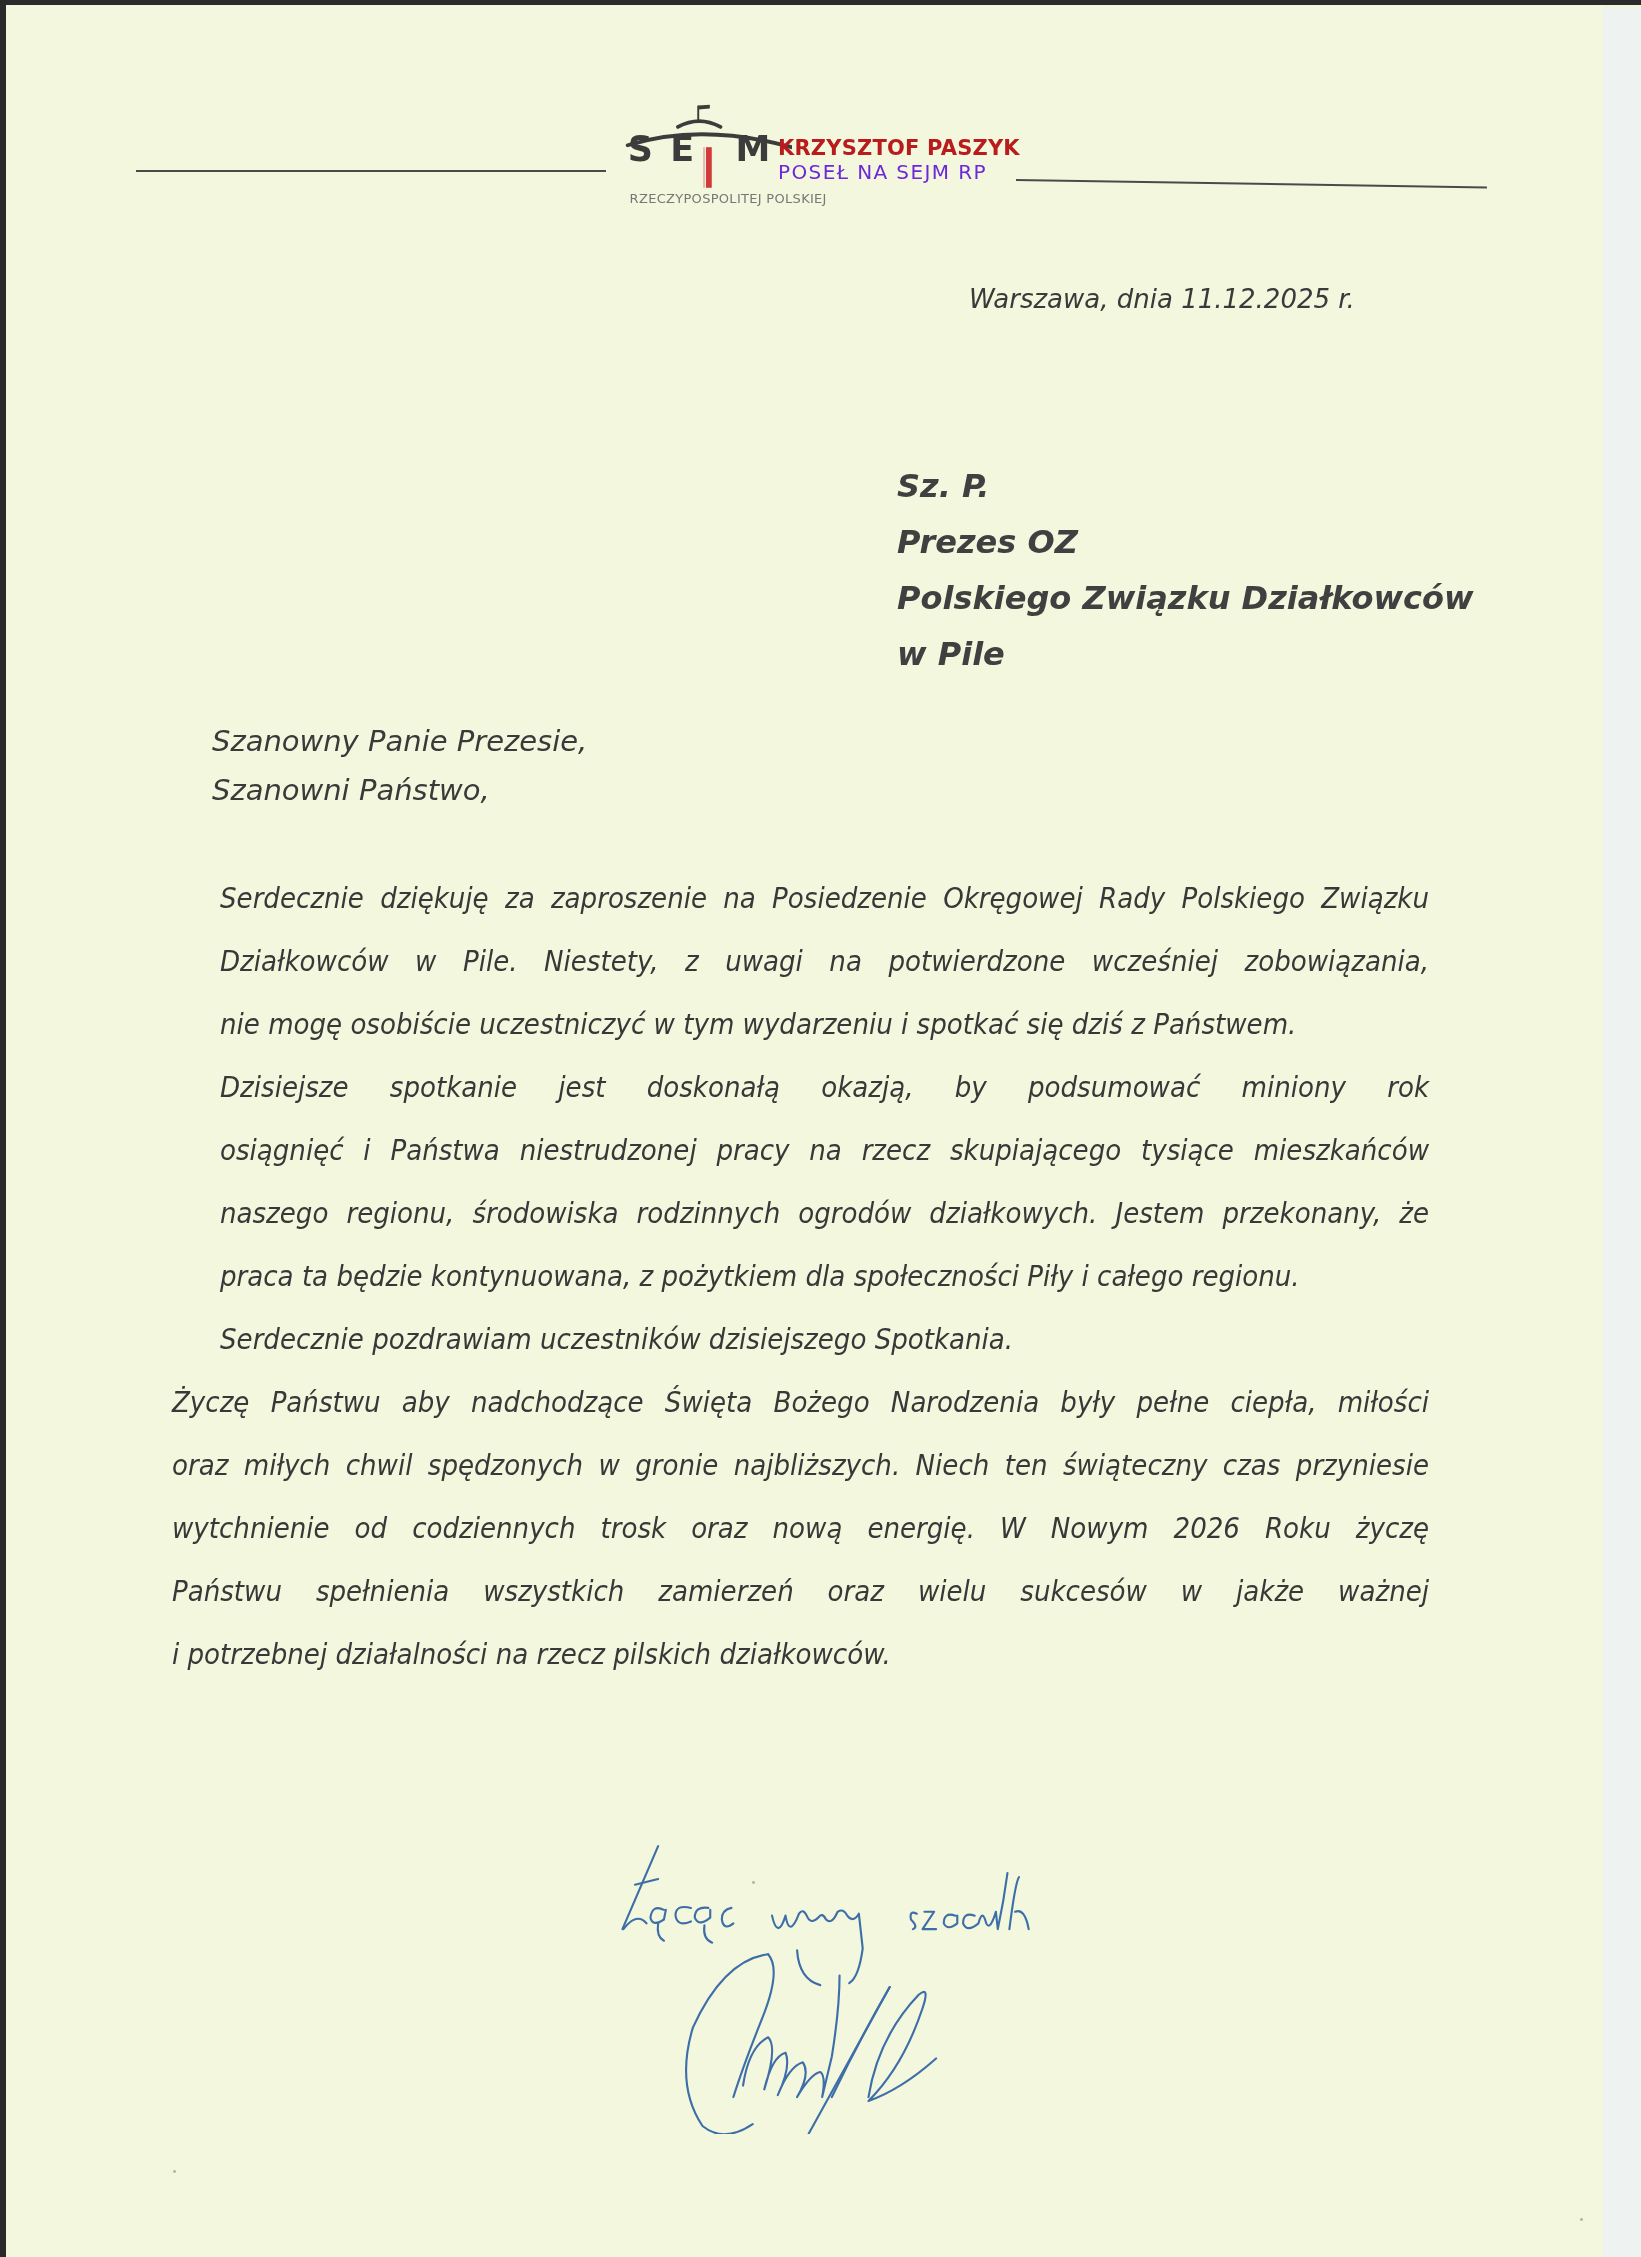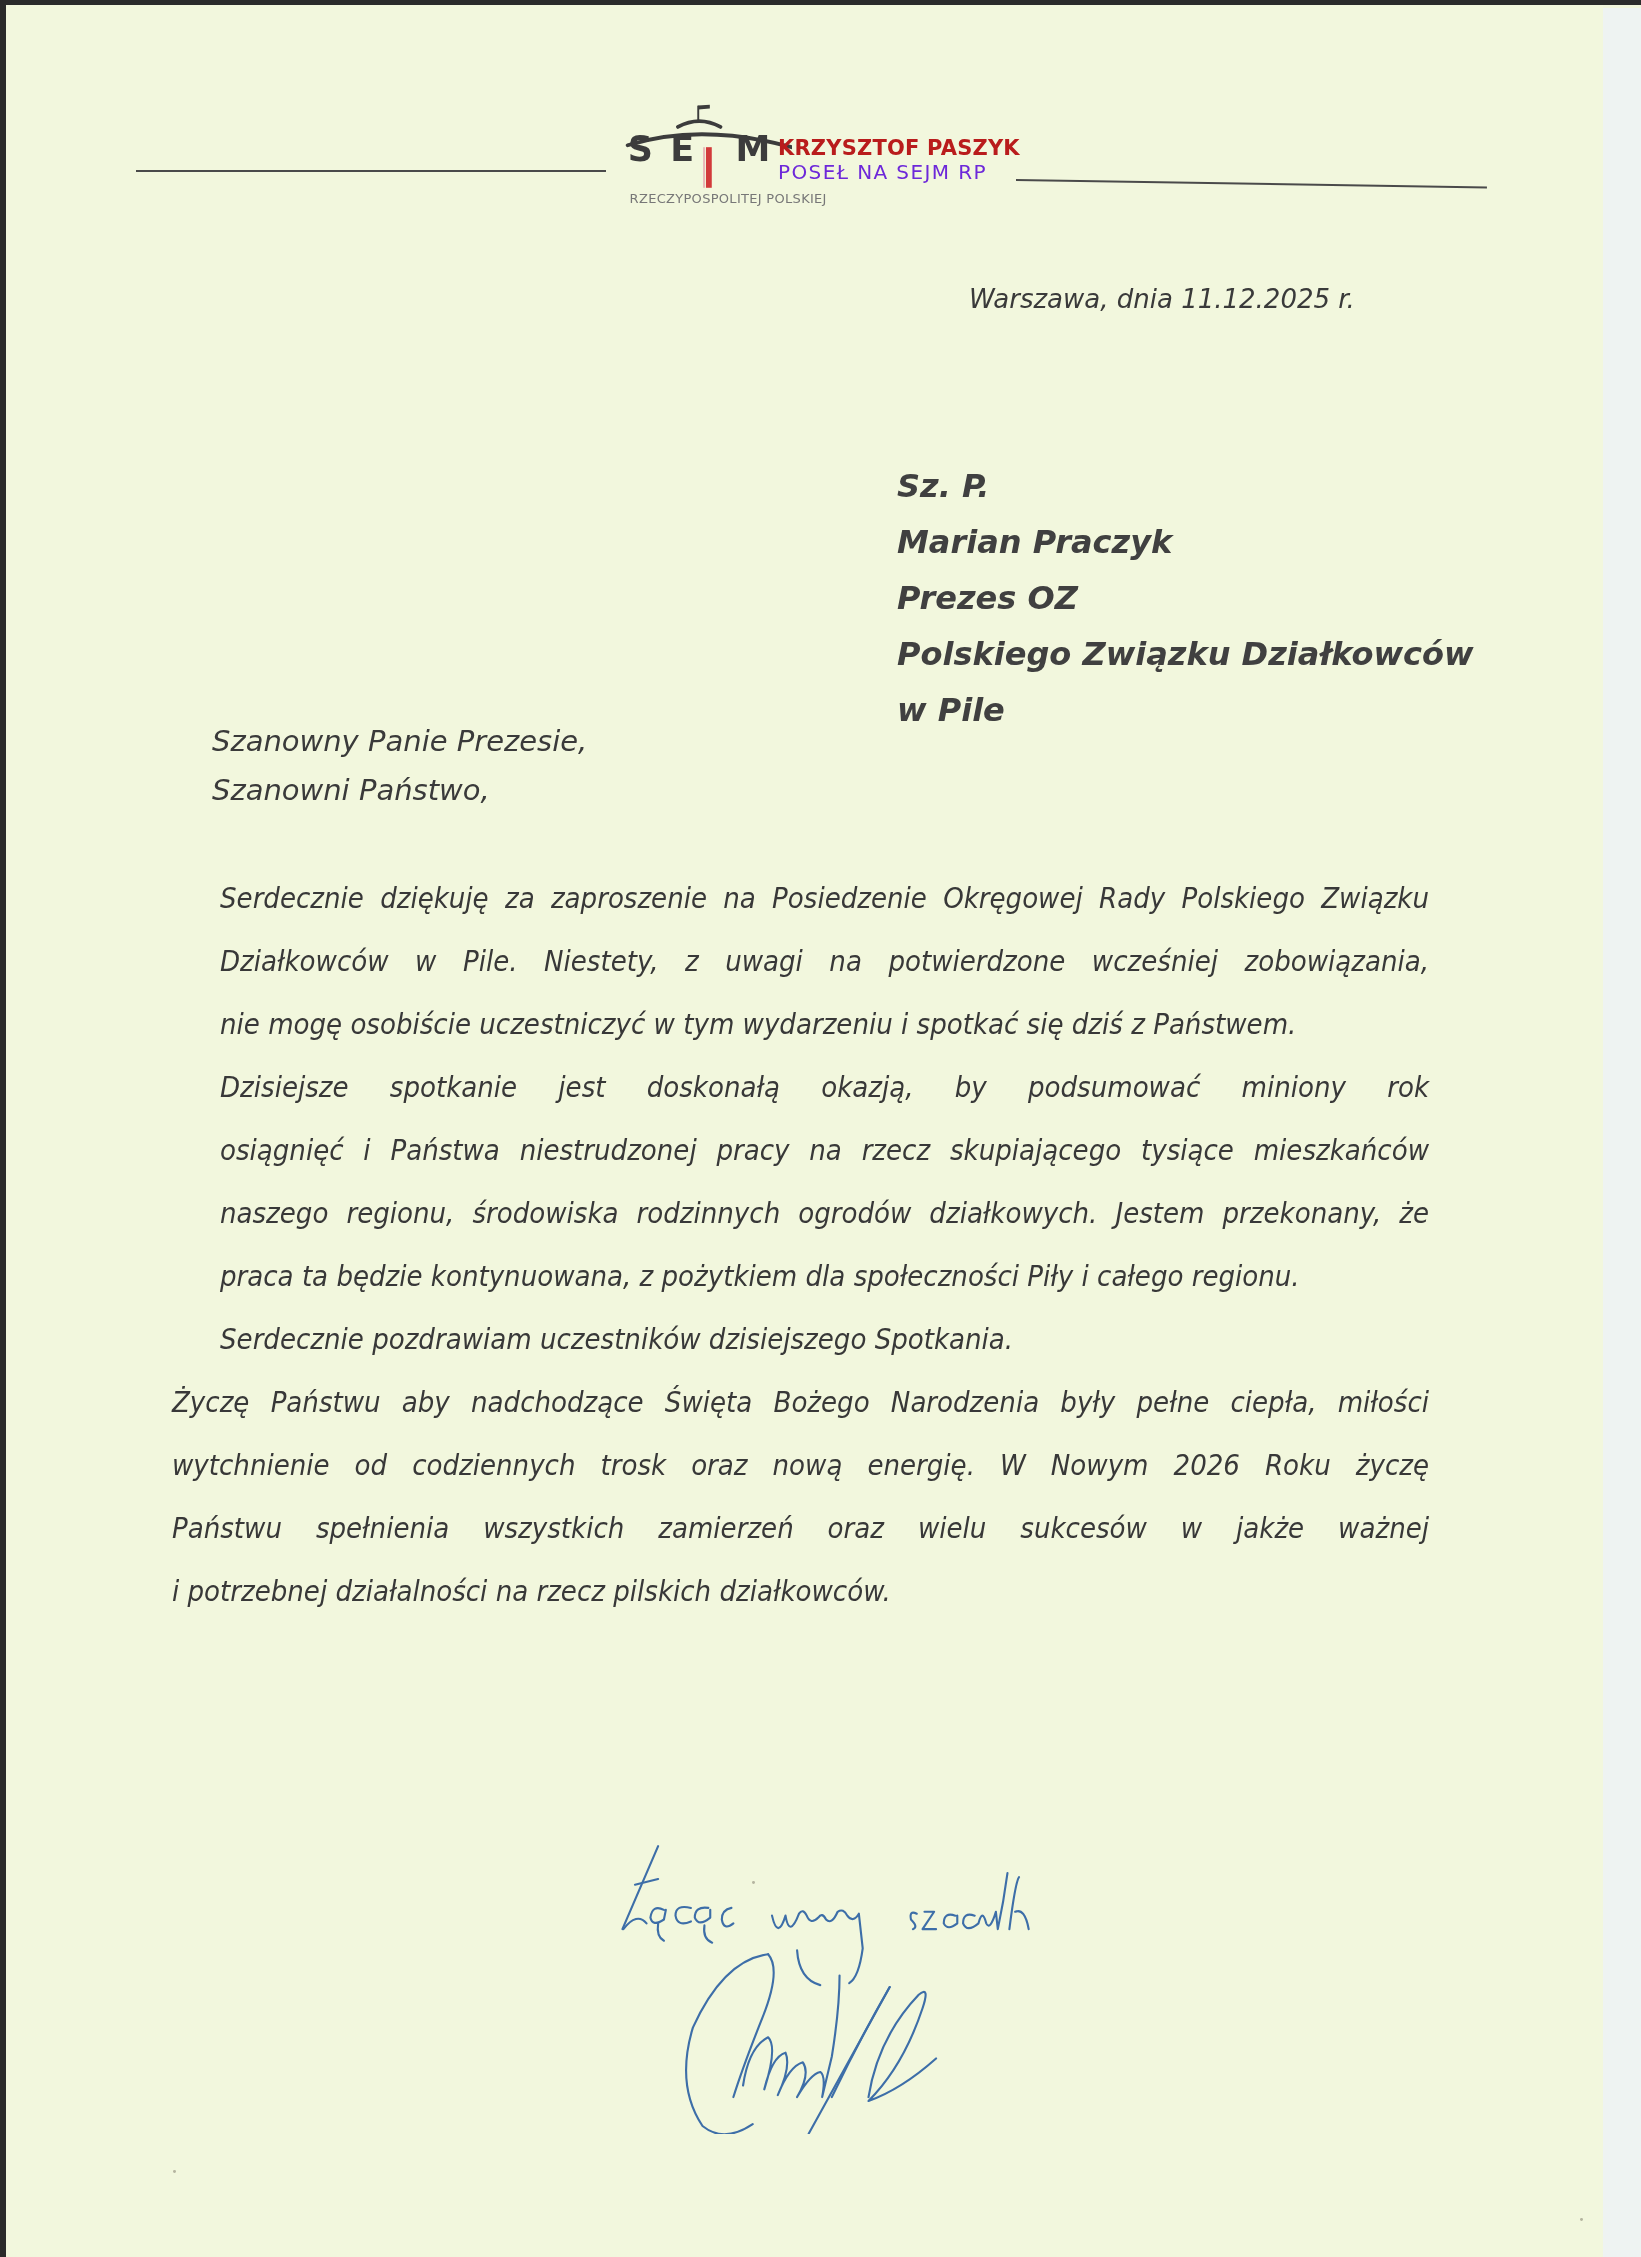--- a/index.html
+++ b/index.html
@@ -115,21 +115,20 @@
   <div class="logo-caption">RZECZYPOSPOLITEJ POLSKIEJ</div>
 </div>
 
 <div class="mp-name">KRZYSZTOF PASZYK</div>
 <div class="mp-role">POSEŁ NA SEJM RP</div>
 
 <div class="date">Warszawa, dnia 11.12.2025 r.</div>
 
 <div class="recipient">
   <div>Sz. P.</div>
-  <div>Marian Praczyk</div>
   <div>Prezes OZ</div>
   <div>Polskiego Związku Działkowców</div>
   <div>w Pile</div>
 </div>
 
 <div class="salutation">
   <div>Szanowny Panie Prezesie,</div>
   <div>Szanowni Państwo,</div>
 </div>
 
@@ -143,20 +142,21 @@
     <span class="ln j">Dzisiejsze spotkanie jest doskonałą okazją, by podsumować miniony rok</span>
     <span class="ln j">osiągnięć i Państwa niestrudzonej pracy na rzecz skupiającego tysiące mieszkańców</span>
     <span class="ln j">naszego regionu, środowiska rodzinnych ogrodów działkowych. Jestem przekonany, że</span>
     <span class="ln">praca ta będzie kontynuowana, z pożytkiem dla społeczności Piły i całego regionu.</span>
   </div>
   <div class="para indent">
     <span class="ln">Serdecznie pozdrawiam uczestników dzisiejszego Spotkania.</span>
   </div>
   <div class="para">
     <span class="ln j">Życzę Państwu aby nadchodzące Święta Bożego Narodzenia były pełne ciepła, miłości</span>
+    <span class="ln j">oraz miłych chwil spędzonych w gronie najbliższych. Niech ten świąteczny czas przyniesie</span>
     <span class="ln j">wytchnienie od codziennych trosk oraz nową energię. W Nowym 2026 Roku życzę</span>
     <span class="ln j">Państwu spełnienia wszystkich zamierzeń oraz wielu sukcesów w jakże ważnej</span>
     <span class="ln">i potrzebnej działalności na rzecz pilskich działkowców.</span>
   </div>
 </div>
 
 <div class="signature">
 
   <svg width="772" height="319" viewBox="0 0 800 330" fill="none" stroke="#3d6ea8" stroke-width="2.2" stroke-linecap="round" stroke-linejoin="round">
 

